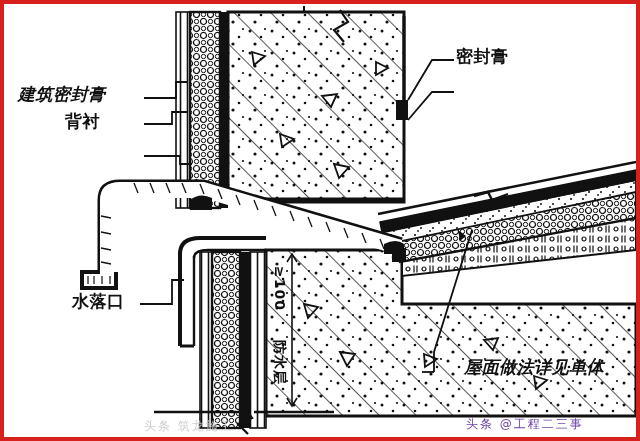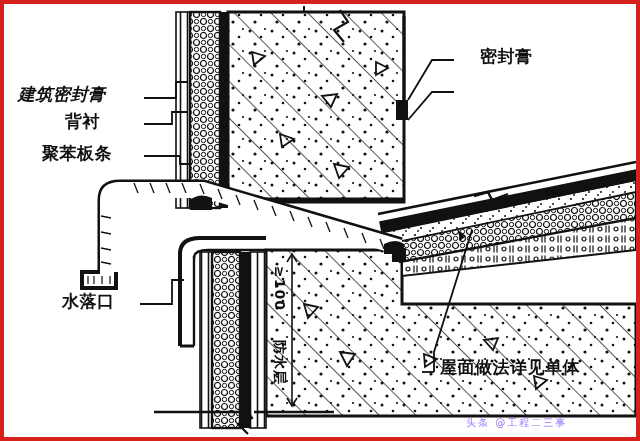--- a/index.html
+++ b/index.html
@@ -47,22 +47,22 @@
     transform-origin: 0 0;
     transform: rotate(90deg);
     letter-spacing: 1px;
   }
   .wm {
     position: absolute;
     white-space: nowrap;
     font-family: "DejaVu Sans", "Liberation Sans", sans-serif;
   }
   .wm-right {
-    font-size: 10px;
-    color: #8b5cf6;
+    font-size: 12px;
+    color: #4c1d95;
     letter-spacing: 2px;
     opacity: 0.85;
   }
   .wm-left {
     font-size: 12px;
     color: #c9c9c9;
     letter-spacing: 2px;
     opacity: 0.9;
   }
 </style>
@@ -258,29 +258,29 @@
         <path d="M430 368 L430 348 L468 226"></path>
         <path d="M462 232 l-8 -6 2 11 z" fill="#111" stroke="none"></path>
         <path d="M418 368 L430 368"></path>
       </g>
     </svg>
 
     <div class="lbl lbl-lg" style="left:14px; top:82px;font-style:italic;">建筑密封膏</div>
 
     <div class="lbl lbl-lg" style="left:61px; top:109px;">背衬</div>
 
-    <div class="lbl lbl-lg" style="left:38px; top:141px;">聚苯板条</div>
-
-    <div class="lbl lbl-lg" style="left:452px; top:44px;margin-left:24px;">密封膏</div>
-
-
-    <div class="lbl lbl-lg" style="left:58px; top:289px;">水落口</div>
-
-    <div class="lbl lbl-lg" style="left:436px; top:355px;">屋面做法详见单体</div>
+
+    <div class="lbl lbl-lg" style="left:452px; top:44px;">密封膏</div>
+
+
+    <div class="lbl lbl-lg" style="left:68px; top:289px;">水落口</div>
+
+    <div class="lbl lbl-lg" style="left:460px; top:355px;font-style:italic;">屋面做法详见单体</div>
 
     <div class="dim-vert" style="left:284px; top:262px;">≥100</div>
     <div class="dim-vert" style="left:284px; top:336px;">防水层</div>
 
+    <div class="wm wm-left" style="left:140px; top:414px;">头条 筑龙施工</div>
 
     <div class="wm wm-right" style="left:462px; top:412px;">头条 @工程二三事</div>
 
   </div>
 </div>
 
 </body></html>

